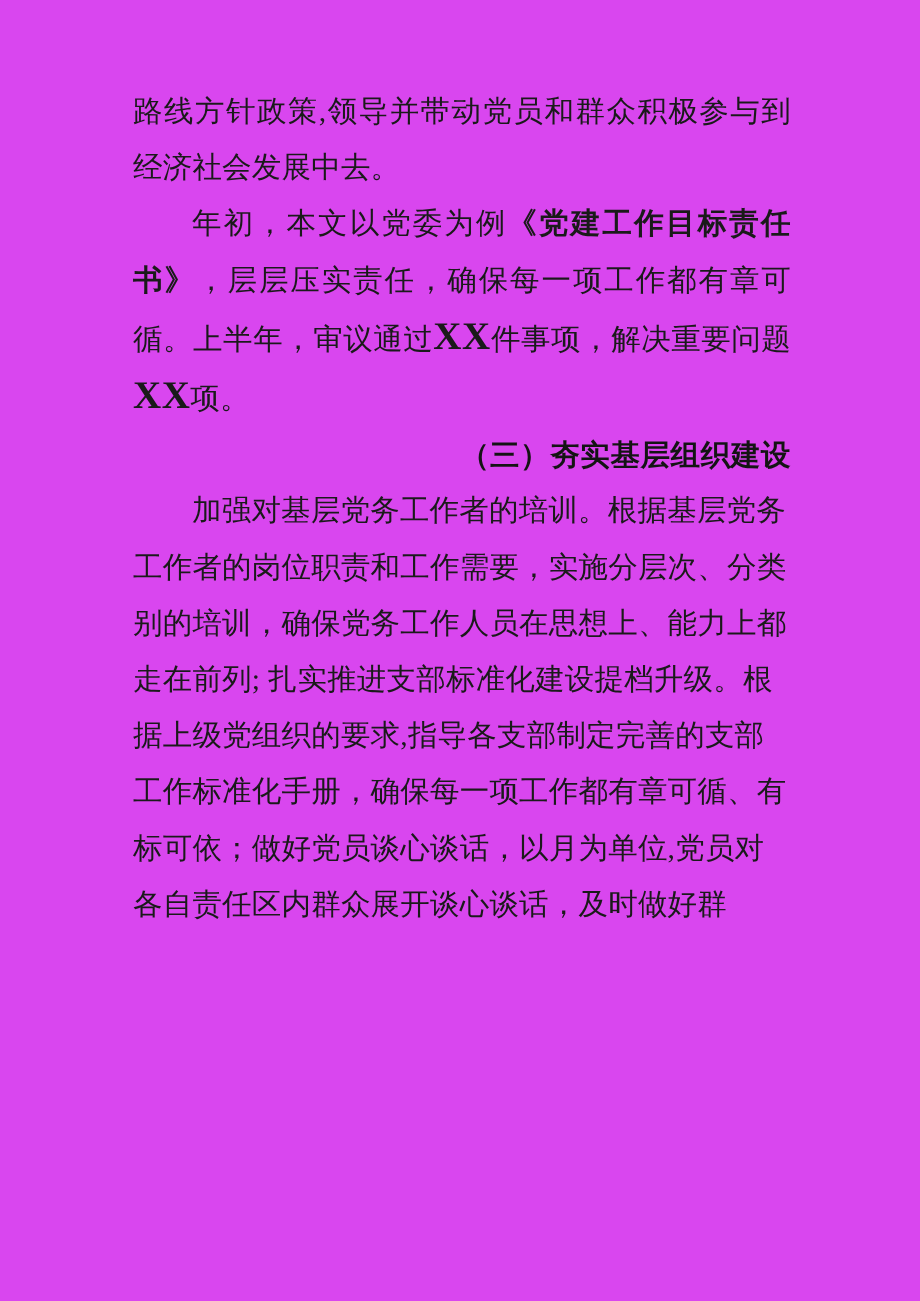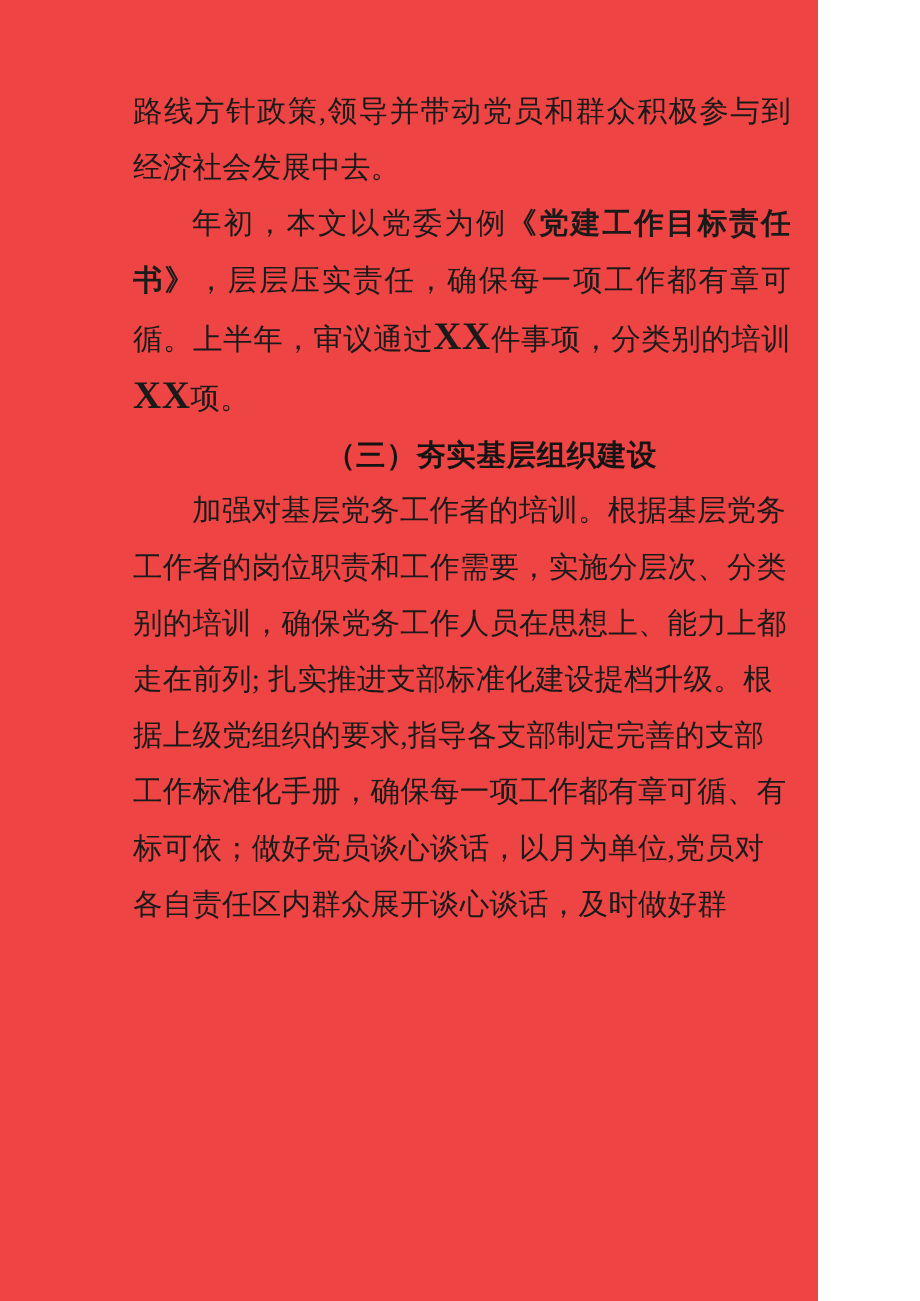--- a/index.html
+++ b/index.html
@@ -9,23 +9,23 @@
   }
   body {
     width: 920px;
     height: 1301px;
     overflow: hidden;
     font-family: "Liberation Serif", "DejaVu Serif", serif;
   }
 
   #page {
     position: relative;
-    width: 818px;
+    width: 920px;
     height: 1301px;
-    background: #ef4444;
+    background: #d946ef;
     box-sizing: border-box;
     padding-left: 32px;
   }
 
   #doc-body {
     position: absolute;
     left: 133px;
     top: 84px;
     width: 658px;
   }
@@ -59,21 +59,21 @@
   .heading {
     margin: 0;
     padding: 0;
     font-family: "Liberation Serif", "DejaVu Serif", serif;
     font-size: 29.5px;
     line-height: 56.2px;
     color: #141414;
     text-indent: 59px;
     letter-spacing: 0.6px;
     font-weight: 600;
-    text-align: center;
+    text-align: right;
   }
 
   
   .doc-title {
     font-weight: 700;
     letter-spacing: 0.4px;
   }
 
   
   .ph {
@@ -91,21 +91,21 @@
 <body>
 
 <div id="page">
 
   <div id="doc-body">
 
     <p class="para continued">路线方针政策,领导并带动党员和群众积极参与到经济社会发展中去。</p>
 
 
     <p class="para indent">
-      <span>年初，本文以党委为例</span><span class="doc-title">《党建工作目标责任书》</span><span>，层层压实责任，确保每一项工作都有章可循。上半年，审议通过</span><span class="ph">XX</span><span>件事项，分类别的培训</span><span class="ph">XX</span><span>项。</span>
+      <span>年初，本文以党委为例</span><span class="doc-title">《党建工作目标责任书》</span><span>，层层压实责任，确保每一项工作都有章可循。上半年，审议通过</span><span class="ph">XX</span><span>件事项，解决重要问题</span><span class="ph">XX</span><span>项。</span>
     </p>
 
     <p class="heading">（三）夯实基层组织建设</p>
 
 
     <p class="para indent last-line-left">加强对基层党务工作者的培训。根据基层党务工作者的岗位职责和工作需要，实施分层次、分类别的培训，确保党务工作人员在思想上、能力上都走在前列; 扎实推进支部标准化建设提档升级。根据上级党组织的要求,指导各支部制定完善的支部工作标准化手册，确保每一项工作都有章可循、有标可依；做好党员谈心谈话，以月为单位,党员对各自责任区内群众展开谈心谈话，及时做好群</p>
 
   </div>
 
 </div>

